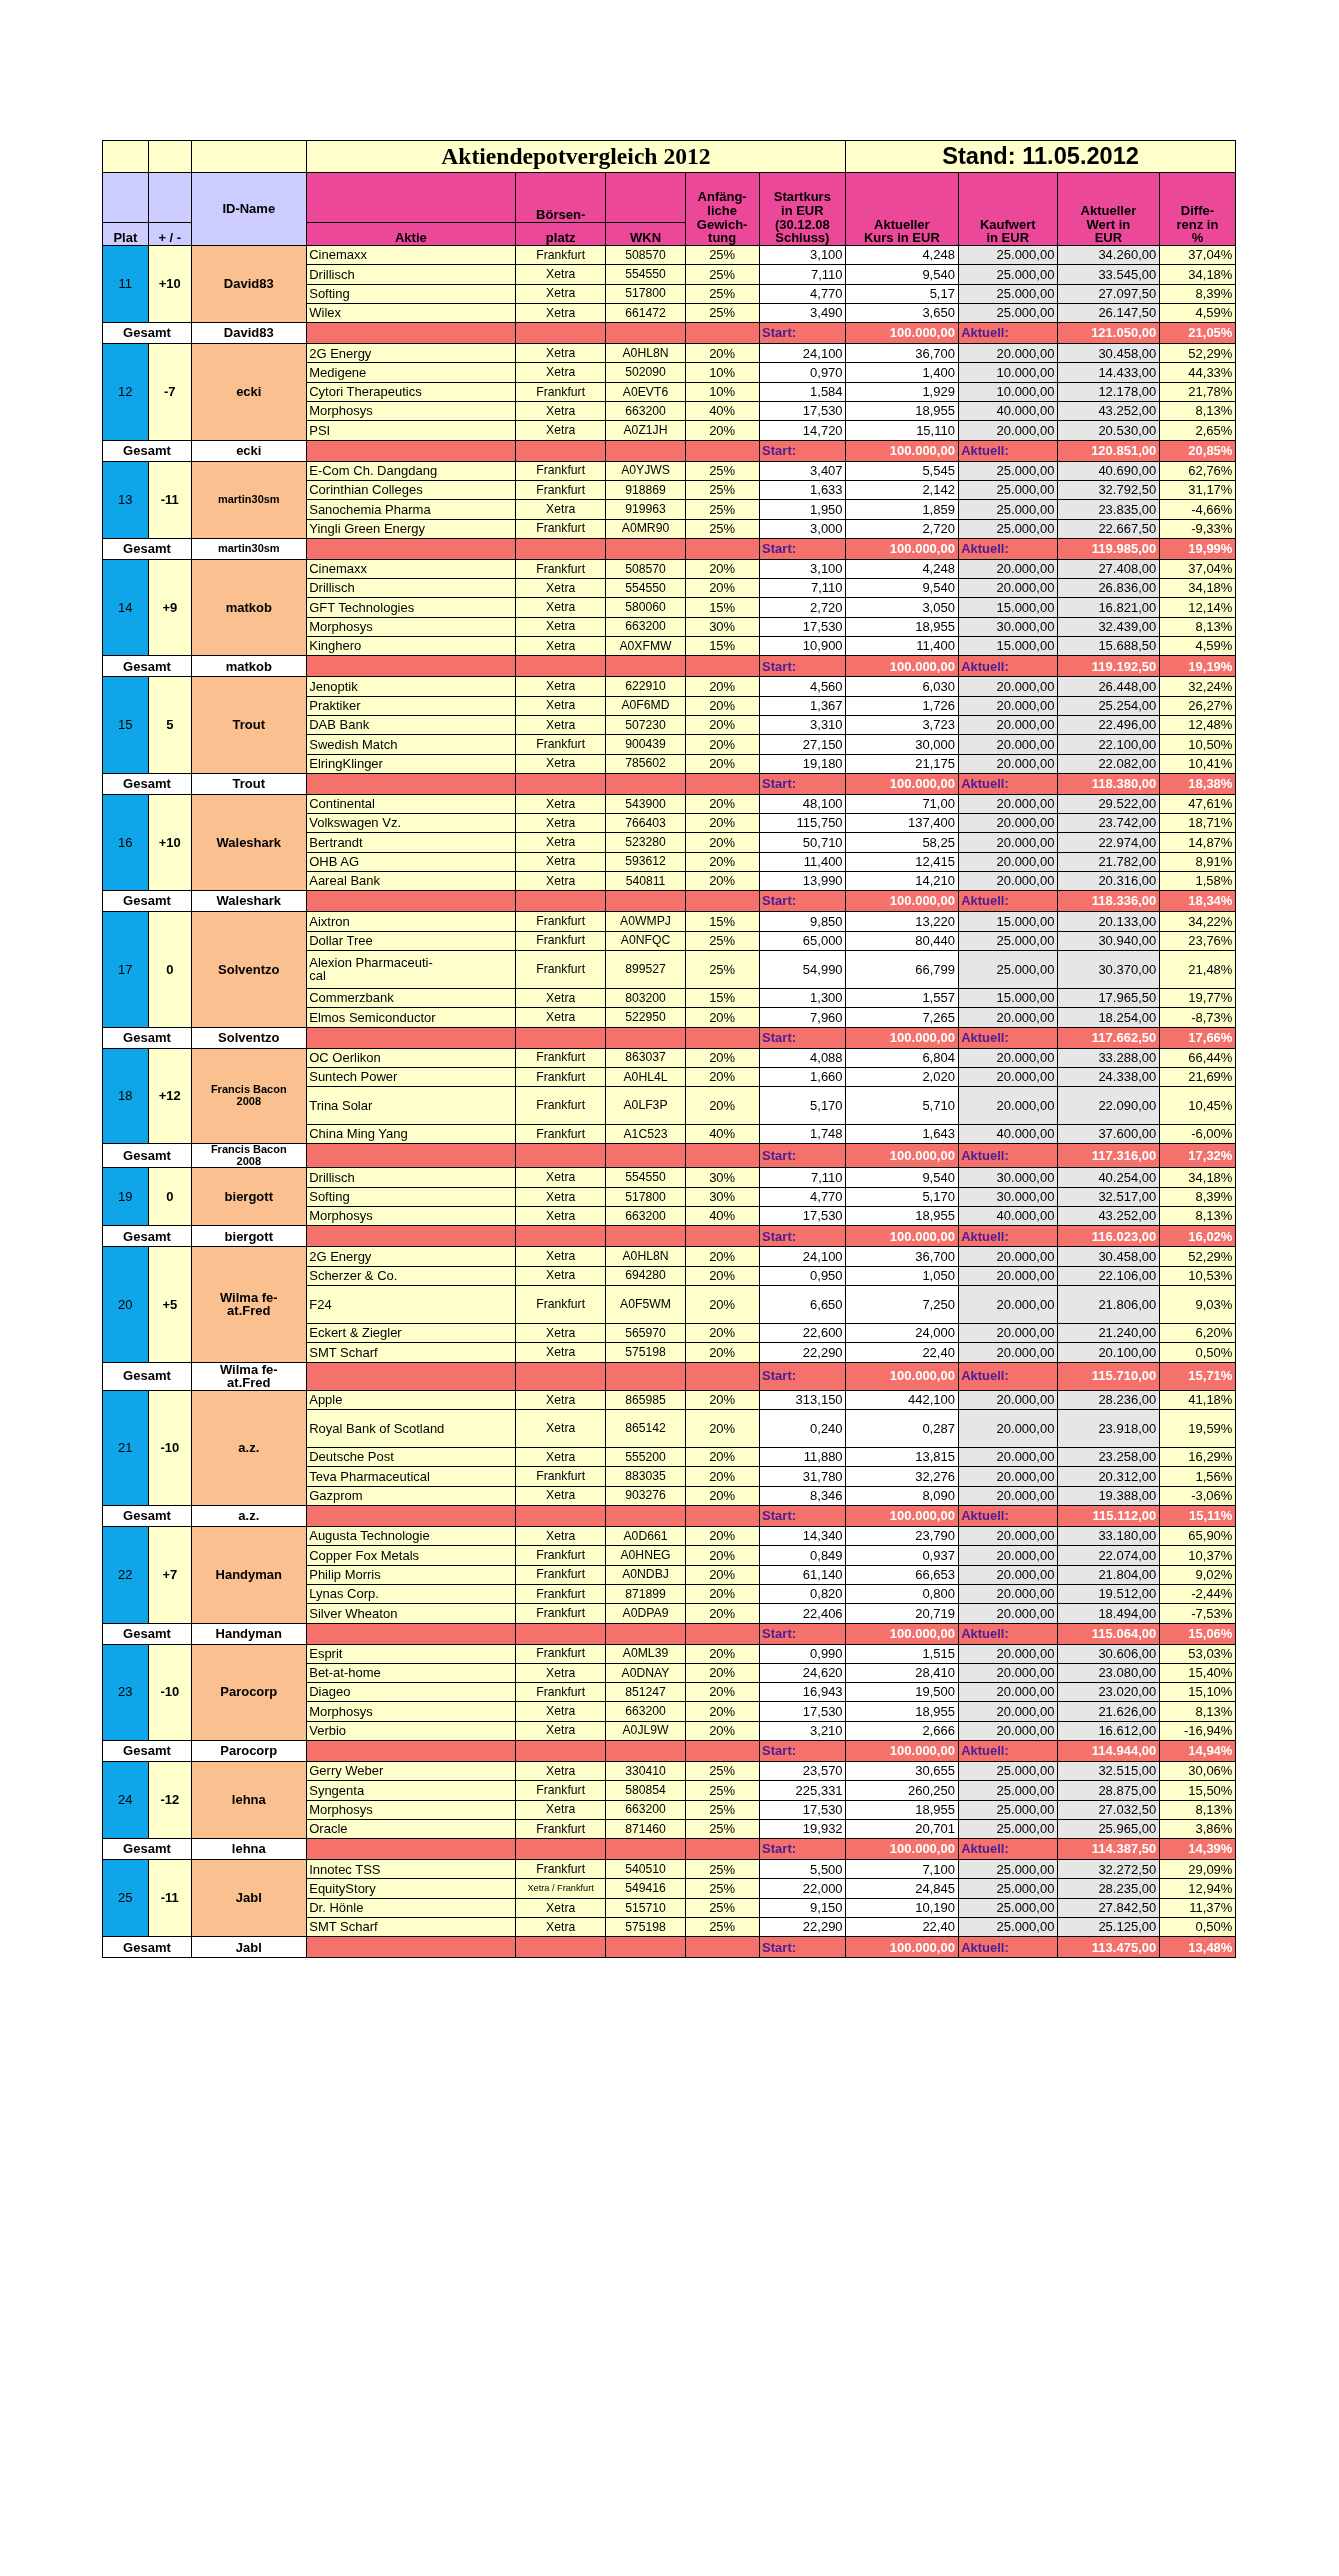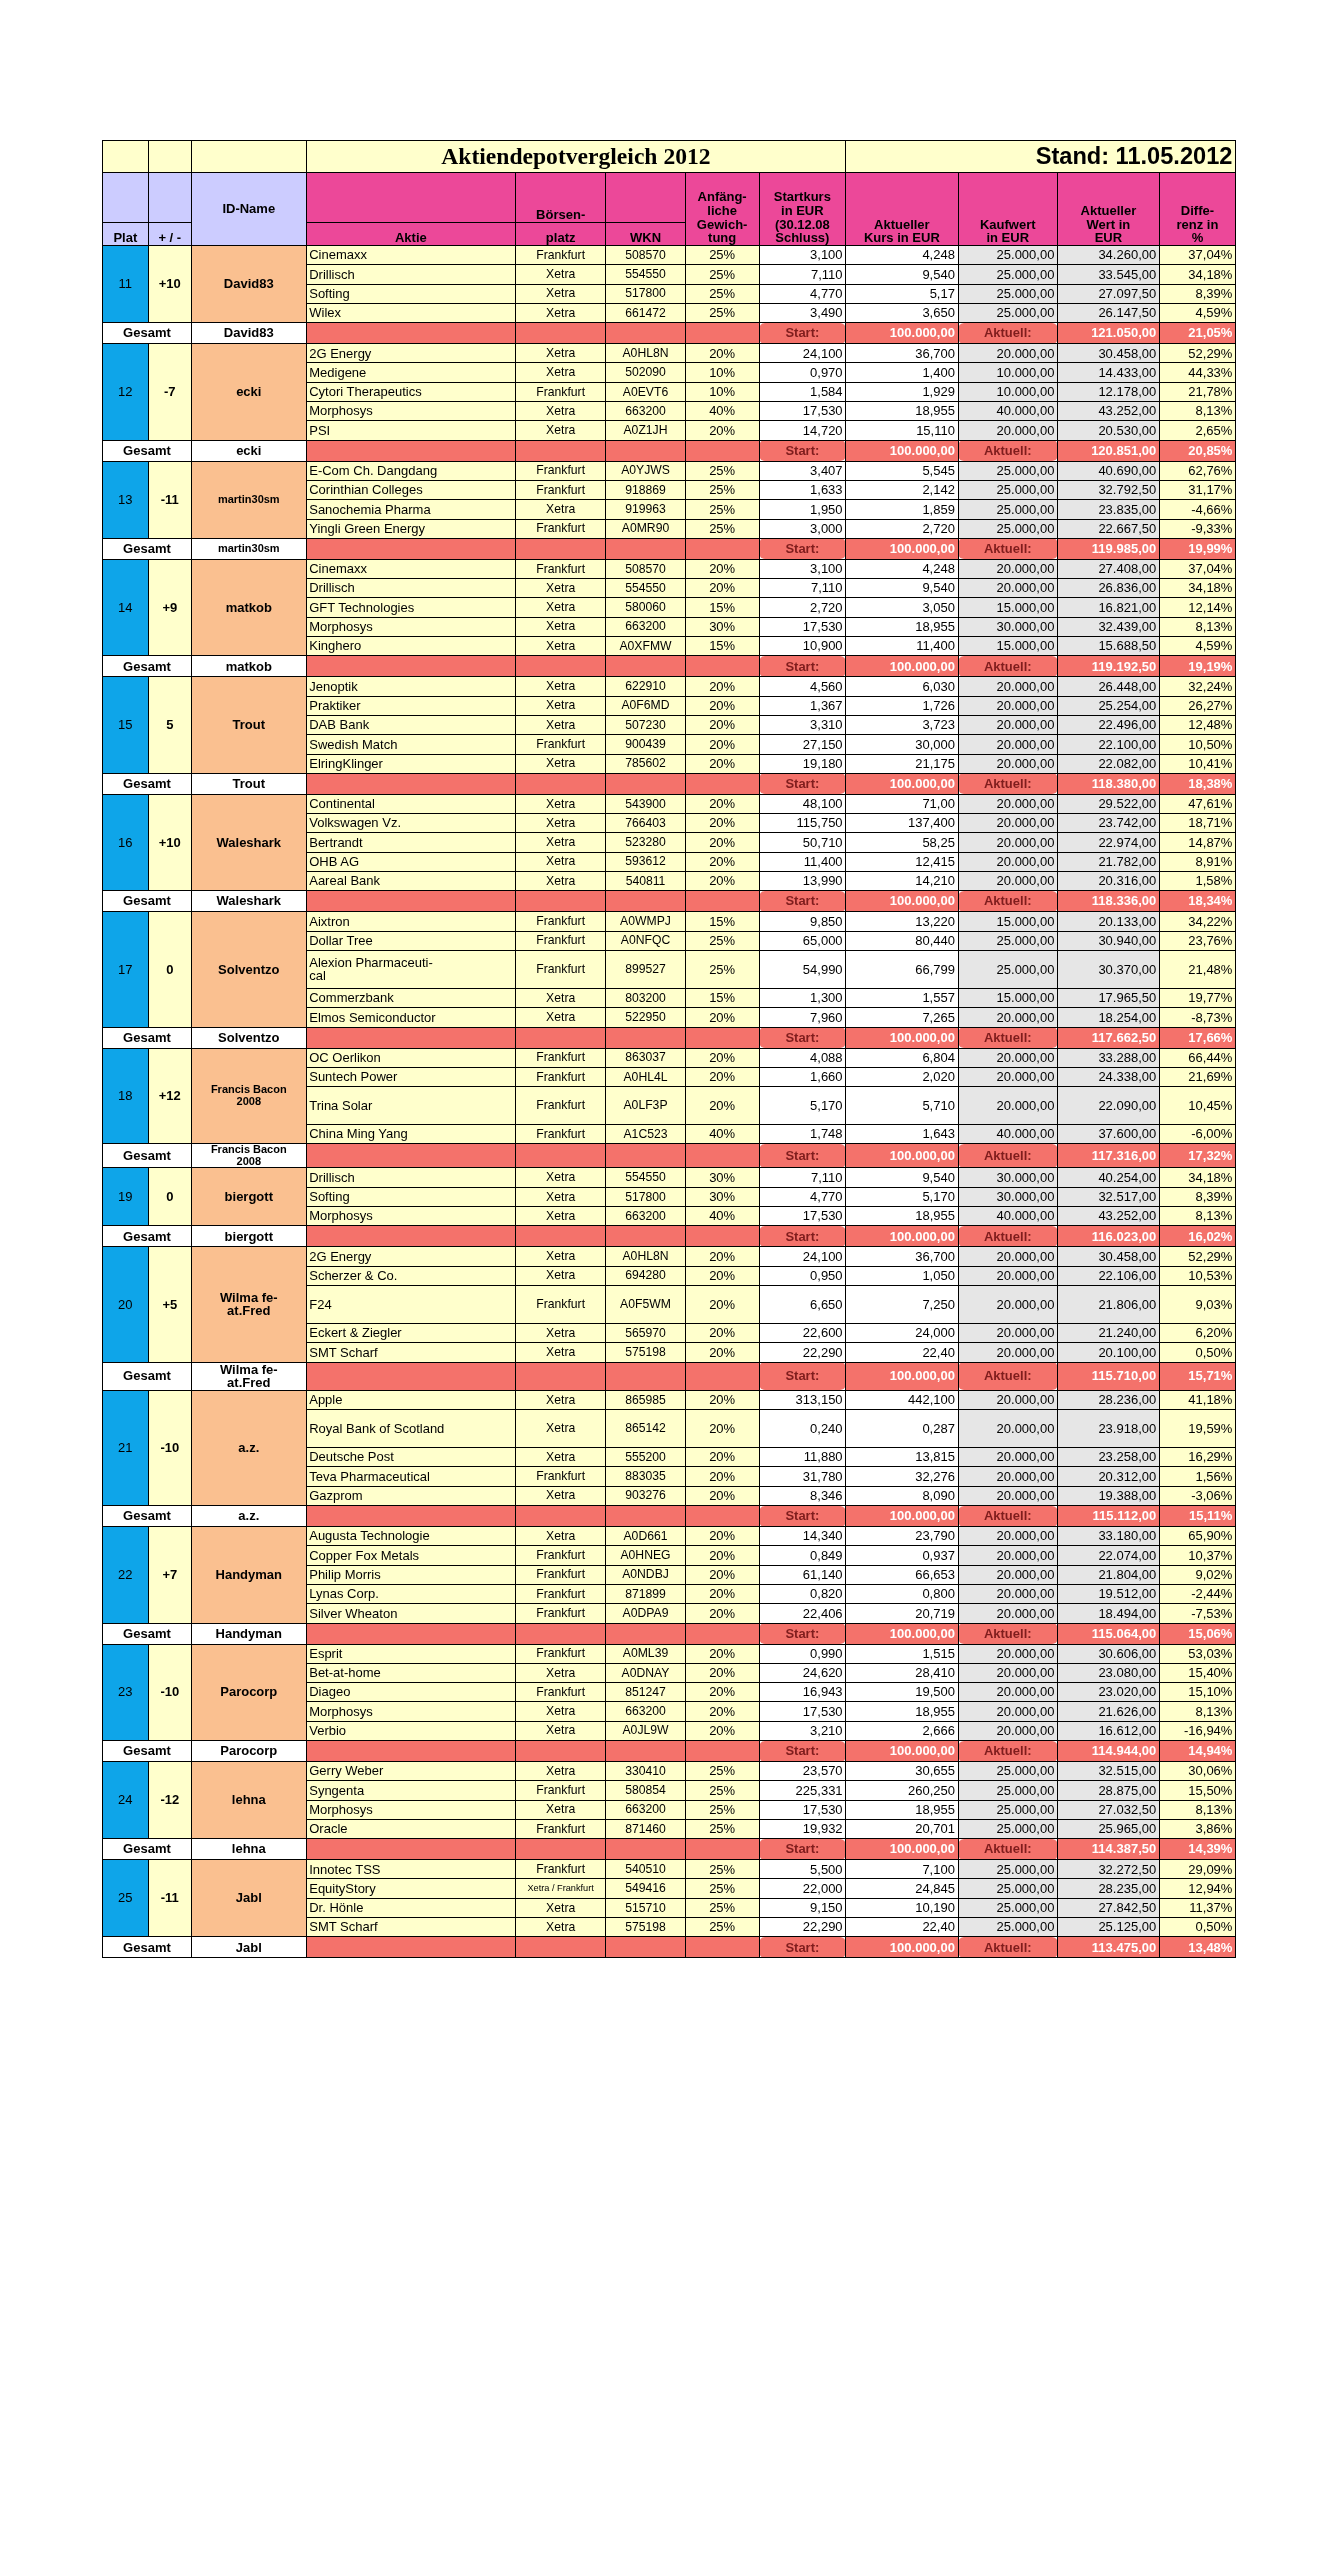--- a/index.html
+++ b/index.html
@@ -47,21 +47,21 @@
   .title-main{
     background:#ffffcc;
     font-weight:bold;font-size:23.6px;
     text-align:center;height:31px;
     border:0.9px solid #000;
     font-family:Liberation Serif, serif;
   }
   .title-stand{
     background:#ffffcc;
     font-weight:bold;font-size:23.6px;
-    text-align:right;height:31px;
+    text-align:center;height:31px;
     border:0.9px solid #000;
   }
 
   
   .hdr-blue{
     background:#ccccff;
     text-align:center;vertical-align:bottom;
     font-weight:bold;font-size:13px;
     border:0.9px solid #000;
   }
@@ -99,21 +99,21 @@
   tr.datarow td{height:18.3px;}
   tr.datarow.tall td{height:37px;}
 
   
   tr.gesamt td{height:20px;}
   .g-label{background:#ffffff;text-align:center;font-weight:bold;font-size:13px;}
   .g-id{background:#ffffff;text-align:center;font-weight:bold;font-size:13px;white-space:normal;line-height:1.1;}
   .g-id.small{font-size:11px;}
   .g-red{background:#f4726b;}
   .g-red-t{background:#f4726b;color:#ffffff;font-weight:bold;text-align:right;font-size:13px;}
-  .g-red-c{background:#f4726b;color:#7f1d1d;font-weight:bold;text-align:center;font-size:13px;border-radius:6px;}
+  .g-red-c{background:#f4726b;color:#4c1d95;font-weight:bold;font-size:13px;}
 </style>
 </head>
 <body>
 
 <div id="sheet">
   <table class="grid">
     <colgroup>
       <col class="c-platz">
         <col class="c-pm">
         <col class="c-id">

